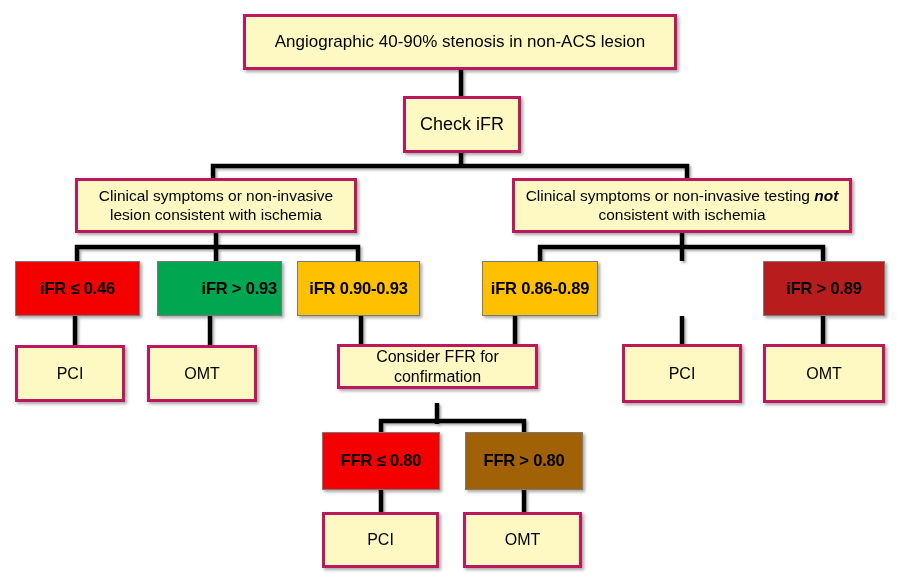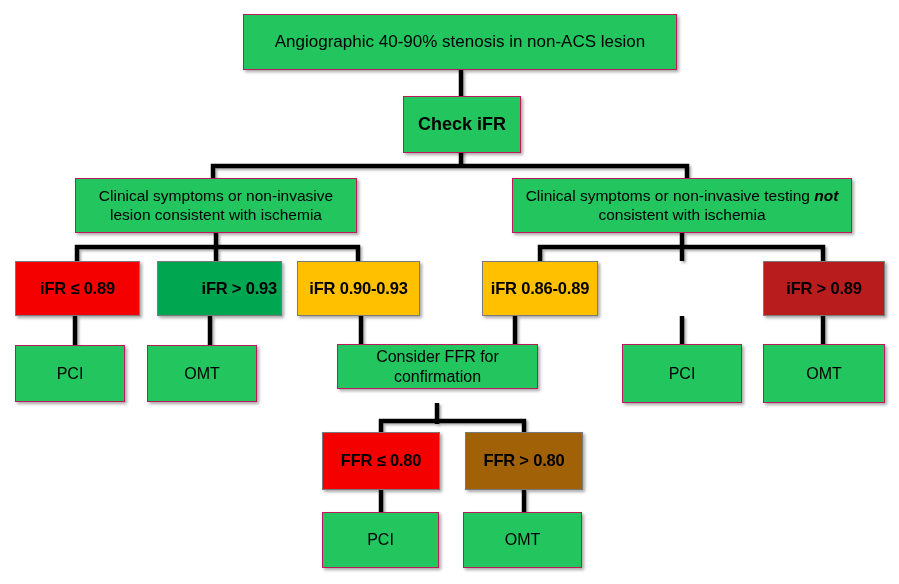--- a/index.html
+++ b/index.html
@@ -14,34 +14,34 @@
   }
   svg.connectors {
     position: absolute;
     left: 0; top: 0;
     width: 899px; height: 584px;
     filter: drop-shadow(2px 2px 1px rgba(0,0,0,0.30));
   }
   .conn { stroke: #000000; stroke-width: 4.5; fill: none; }
   .node {
     position: absolute;
-    background: #22c55e;
-    border: 1px solid #be185d;
+    background: #fef9c3;
+    border: 3px solid #be185d;
     box-shadow: 2px 2px 3px rgba(0,0,0,0.35);
     display: flex;
     align-items: center;
     justify-content: center;
     text-align: center;
     font-size: 15.5px;
     line-height: 1.2;
     box-sizing: border-box;
     padding: 2px 4px;
   }
   .node.big { font-size: 17px; }
-  .node.bold { font-weight: bold; font-size: 18px; }
+  .node.bold { font-weight: normal; font-size: 18px; }
   .node.colored {
     border: 1px solid #7a7a7a;
     font-weight: bold;
     font-size: 16.5px;
     letter-spacing: -0.2px;
   }
   .node.action { font-size: 16px; }
   .emph { font-weight: bold; font-style: italic; }
 </style>
 </head>
@@ -83,21 +83,21 @@
   </div>
 
   <div class="node" style="left:75px; top:178px; width:282px; height:55px;">
     <span>Clinical symptoms or non-invasive lesion consistent with ischemia</span>
   </div>
   <div class="node" style="left:512px; top:178px; width:340px; height:55px;">
     <span><span>Clinical symptoms or non-invasive testing </span><span class="emph">not</span><span> consistent with ischemia</span></span>
   </div>
 
   <div class="node colored" style="left: 15px; top: 261px; width: 125px; height: 55px; background-color: rgb(244, 0, 0);">
-    <span>iFR ≤ 0.89</span>
+    <span>iFR ≤ 0.46</span>
   </div>
   <div class="node colored" style="left: 157px; top: 261px; width: 125px; height: 55px; background-color: rgb(0, 166, 80); justify-content: flex-end;">
     <span>iFR &gt; 0.93</span>
   </div>
   <div class="node colored" style="left: 297px; top: 261px; width: 123px; height: 55px; background-color: rgb(255, 192, 0);">
     <span>iFR 0.90-0.93</span>
   </div>
 
   <div class="node colored" style="left: 482px; top: 261px; width: 116px; height: 55px; background-color: rgb(255, 192, 0);">
     <span>iFR 0.86-0.89</span>

